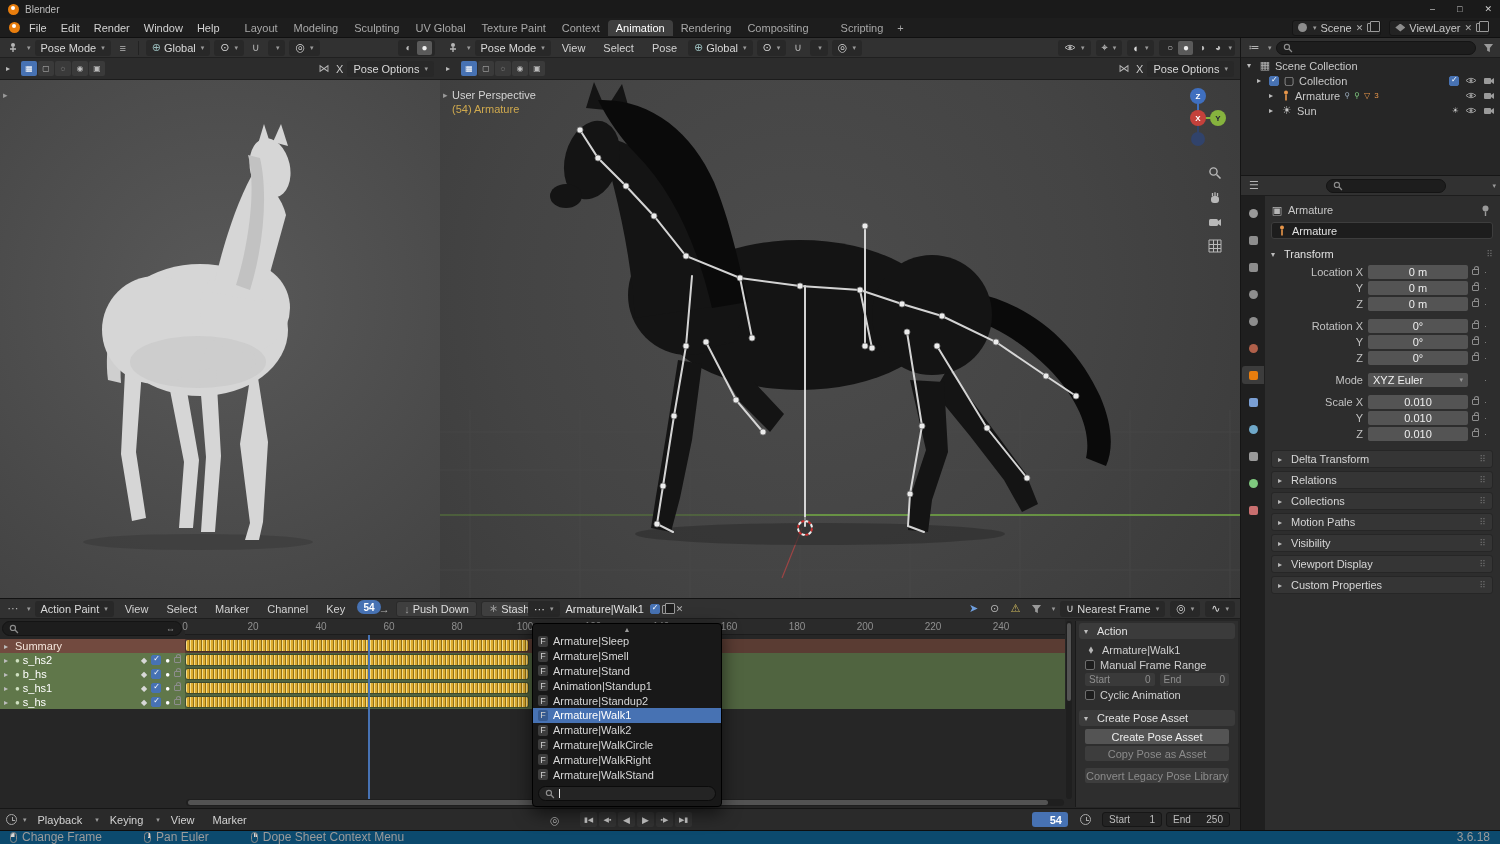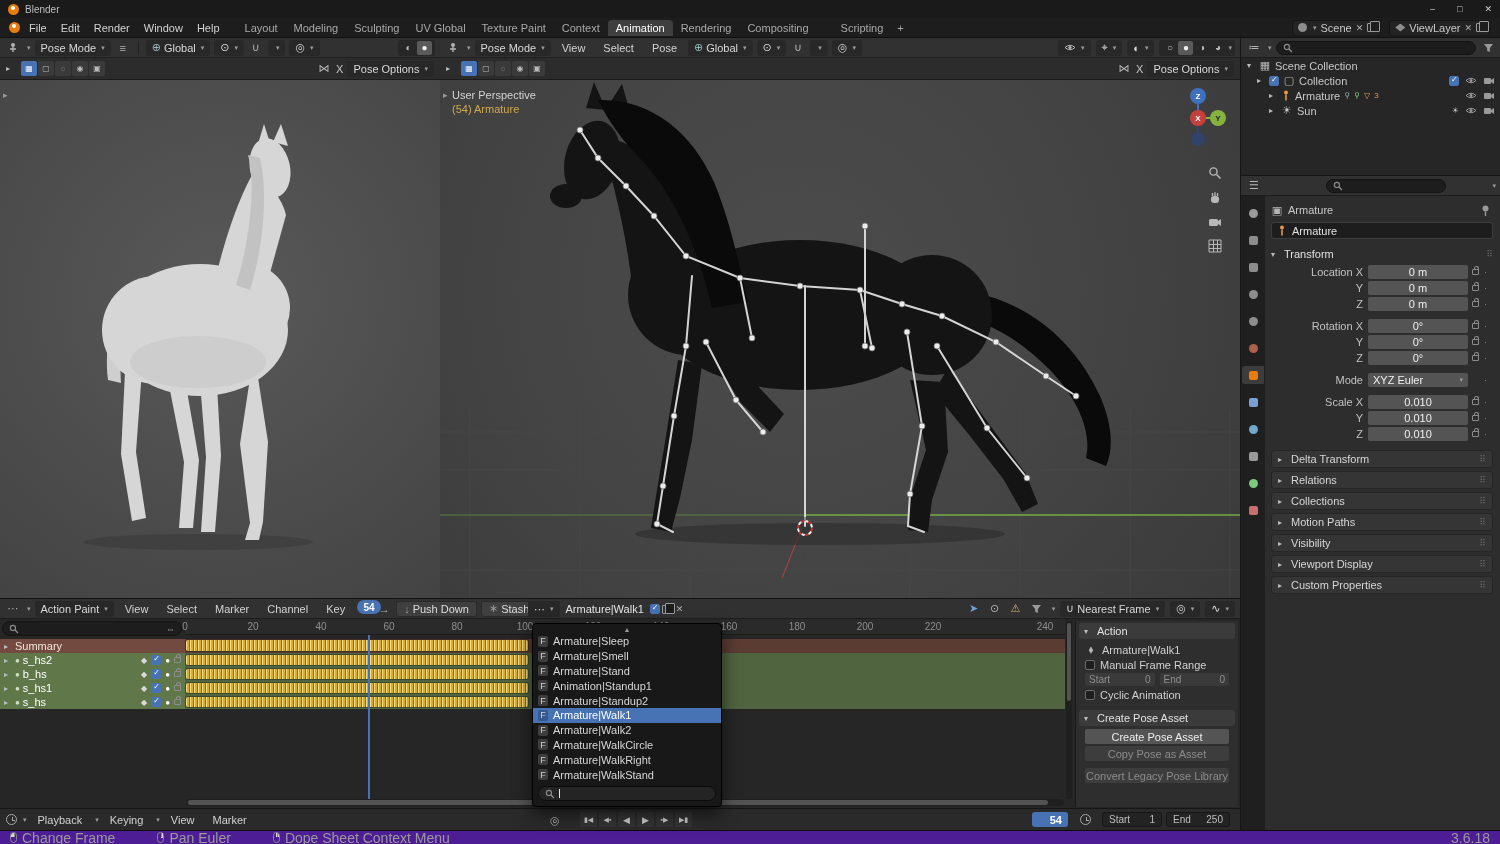--- a/index.html
+++ b/index.html
@@ -133,21 +133,21 @@
 .sp-btn.dis{background:#3d3d3d;color:#8b8b8b}
 .minifield{flex:1;height:13px;background:#3a3a3a;border-radius:2px;color:#8f8f8f;display:flex;align-items:center;justify-content:space-between;padding:0 4px;font-size:10px}
 
 .playbar{position:absolute;left:0;top:808px;width:1240px;height:22px;background:#2a2a2a;border-top:1px solid #161616;display:flex;align-items:center;padding:0 6px;gap:4px}
 .transport{position:absolute;left:580px;top:3px;display:flex;gap:2px}
 .tb{width:17px;height:15px;display:inline-flex;align-items:center;justify-content:center;color:#c8c8c8;font-size:7px;border-radius:2px;background:#333}
 .tb.play{font-size:9px}
 .framefield{position:absolute;left:1032px;top:3px;width:36px;height:15px;background:#4772b3;border-radius:3px;color:#fff;display:flex;align-items:center;justify-content:flex-end;padding:0 6px;font-weight:bold}
 .rangefield{position:absolute;top:3px;height:15px;background:#232323;border:1px solid #161616;border-radius:3px;color:#bdbdbd;display:flex;align-items:center;justify-content:space-between;padding:0 6px;font-size:10px}
 
-.statusbar{position:absolute;left:0;top:830px;width:1500px;height:14px;background:#4c1d95;display:flex;align-items:center;padding:0 10px;color:#9a9a9a;font-size:14px;border-top:1px solid #0e0e0e}
+.statusbar{position:absolute;left:0;top:830px;width:1500px;height:14px;background:#0c4a6e;display:flex;align-items:flex-end;padding:0 10px;color:#9a9a9a;font-size:12px;border-top:1px solid #0e0e0e}
 .st-item{display:flex;align-items:center;margin-right:42px}
 .version{margin-left:auto}
 
 .tb-js::before{content:"▮◀"} .tb-pk::before{content:"◀▪"} .tb-pb::before{content:"◀"}
 .tb-pl::before{content:"▶"} .tb-nk::before{content:"▪▶"} .tb-je::before{content:"▶▮"}
 .wc-min::before{content:"–"} .wc-max::before{content:"□"} .wc-close::before{content:"✕"}
 </style>
 </head>
 <body>
 
@@ -818,21 +818,21 @@
     <span class="tick" style="left:136px">40</span>
     <span class="tick" style="left:204px">60</span>
     <span class="tick" style="left:272px">80</span>
     <span class="tick" style="left:340px">100</span>
     <span class="tick" style="left:408px">120</span>
     <span class="tick" style="left:476px">140</span>
     <span class="tick" style="left:544px">160</span>
     <span class="tick" style="left:612px">180</span>
     <span class="tick" style="left:680px">200</span>
     <span class="tick" style="left:748px">220</span>
-    <span class="tick" style="left:860px">240</span>
+    <span class="tick" style="left:816px">240</span>
   </div>
   <div class="cfbadge">54</div>
   <div class="cfline"></div>
 
   <div class="ds-row row-sum" style="top:40px">
     <div class="cell-list">
         <span class="exp">▸</span>
         <span>Summary</span>
       </div>
     <div class="cell-keys">

